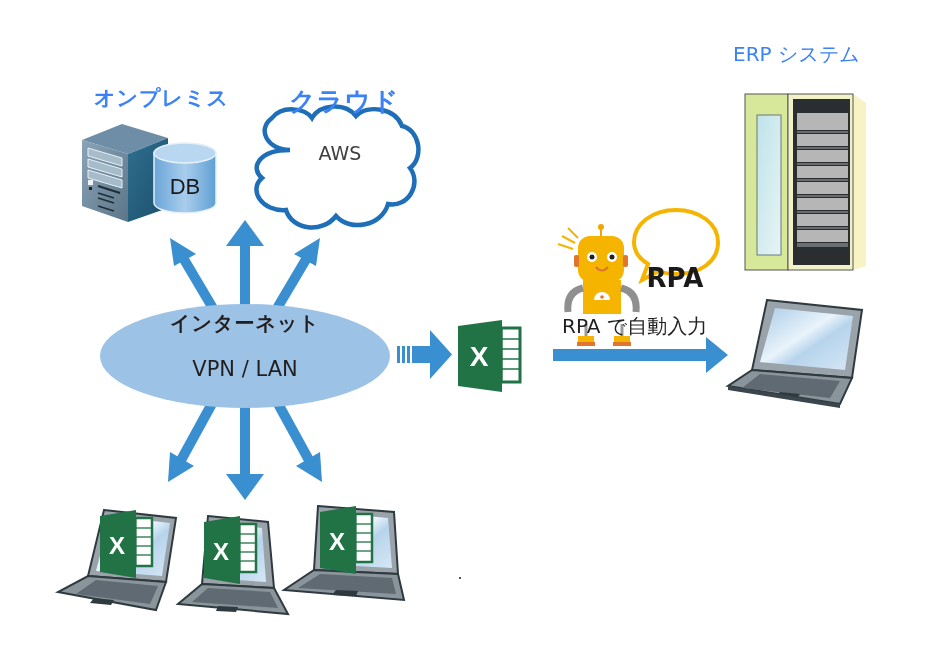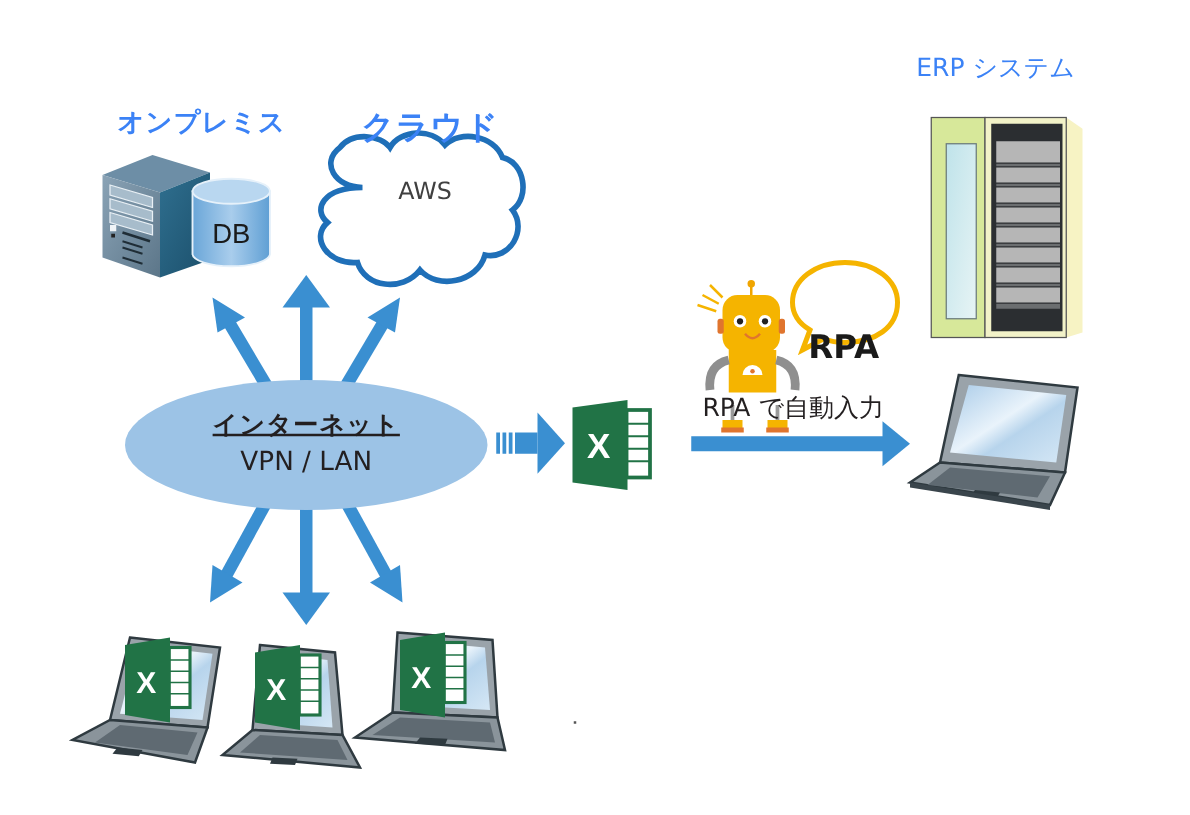--- a/index.html
+++ b/index.html
@@ -9,21 +9,21 @@
     .label { position: absolute; color: #3b82f6; white-space: nowrap; }
     .bold { font-weight: bold; }
     .lbl-onprem { left: 94px; top: 84px; font-size: 21px; letter-spacing: 1px; }
     .lbl-cloud { left: 289px; top: 84px; font-size: 26px; letter-spacing: 1px; }
     .lbl-erp { left: 733px; top: 41px; font-size: 20px; }
     .cloud-text { position: absolute; left: 270px; width: 140px; text-align: center;
                   font-size: 19px; color: #404040; }
     .cloud-t1 { top: 142px; }
     .cloud-t2 { top: 170px; }
     .net-text { position: absolute; left: 100px; width: 290px; text-align: center; color: #231f20; }
-    .net-t1 { top: 326px; font-size: 20px; font-weight: bold; letter-spacing: 1px; text-decoration: underline; }
+    .net-t1 { top: 310px; font-size: 20px; font-weight: bold; letter-spacing: 1px; }
     .net-t2 { top: 357px; font-size: 21px; }
     .rpa-bubble-text { position: absolute; left: 636px; top: 223px; width: 78px; text-align: center;
                        font-size: 26px; font-weight: bold; color: #1a1a1a; margin-top: 40px; }
     .rpa-caption { position: absolute; left: 562px; top: 313px; font-size: 20px; color: #231f20; }
     .dot { position: absolute; left: 459px; top: 577px; width: 2px; height: 2px; background: #555; }
   </style>
 </head>
 <body>
 
 <div id="stage">

